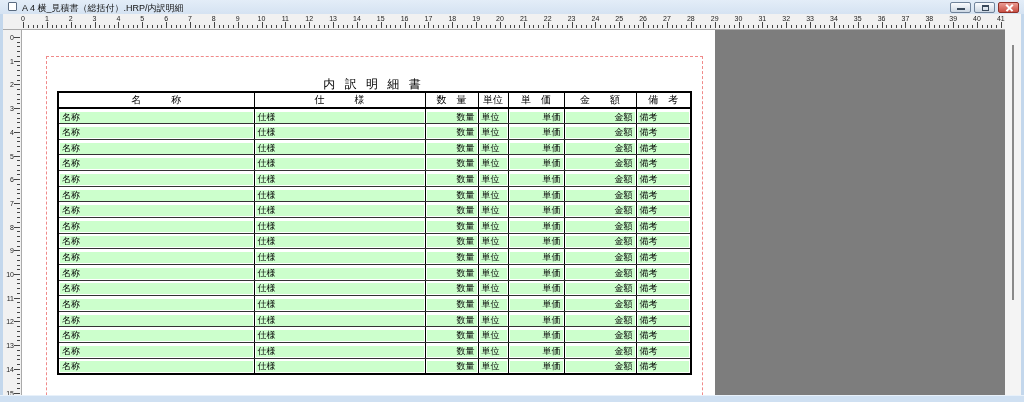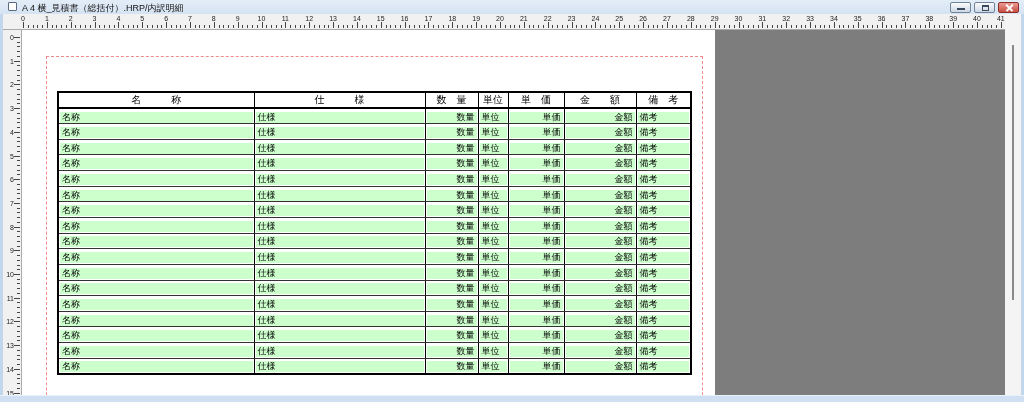--- a/index.html
+++ b/index.html
@@ -455,20 +455,21 @@
       <div class="vtick" style="top: 348.28px; width: 3px;"></div>
       <div class="vtick" style="top: 353.02px; width: 3px;"></div>
       <div class="vtick" style="top: 357.76px; width: 3px;"></div>
       <div class="vlabel" style="top: 362.5px;">15</div>
       <div class="vtick" style="top: 362.5px; width: 6px;"></div>
     </div>
 
   <div class="canvas">
     <div class="page">
       <div class="margin-rect"></div>
+      <div class="doc-title">内 訳 明 細 書</div>
       <table class="sheet" id="sheet">
           <colgroup>
             <col style="width: 196px;">
             <col style="width: 171px;">
             <col style="width: 53px;">
             <col style="width: 30px;">
             <col style="width: 56px;">
             <col style="width: 72px;">
             <col style="width: 55px;">
           </colgroup>

